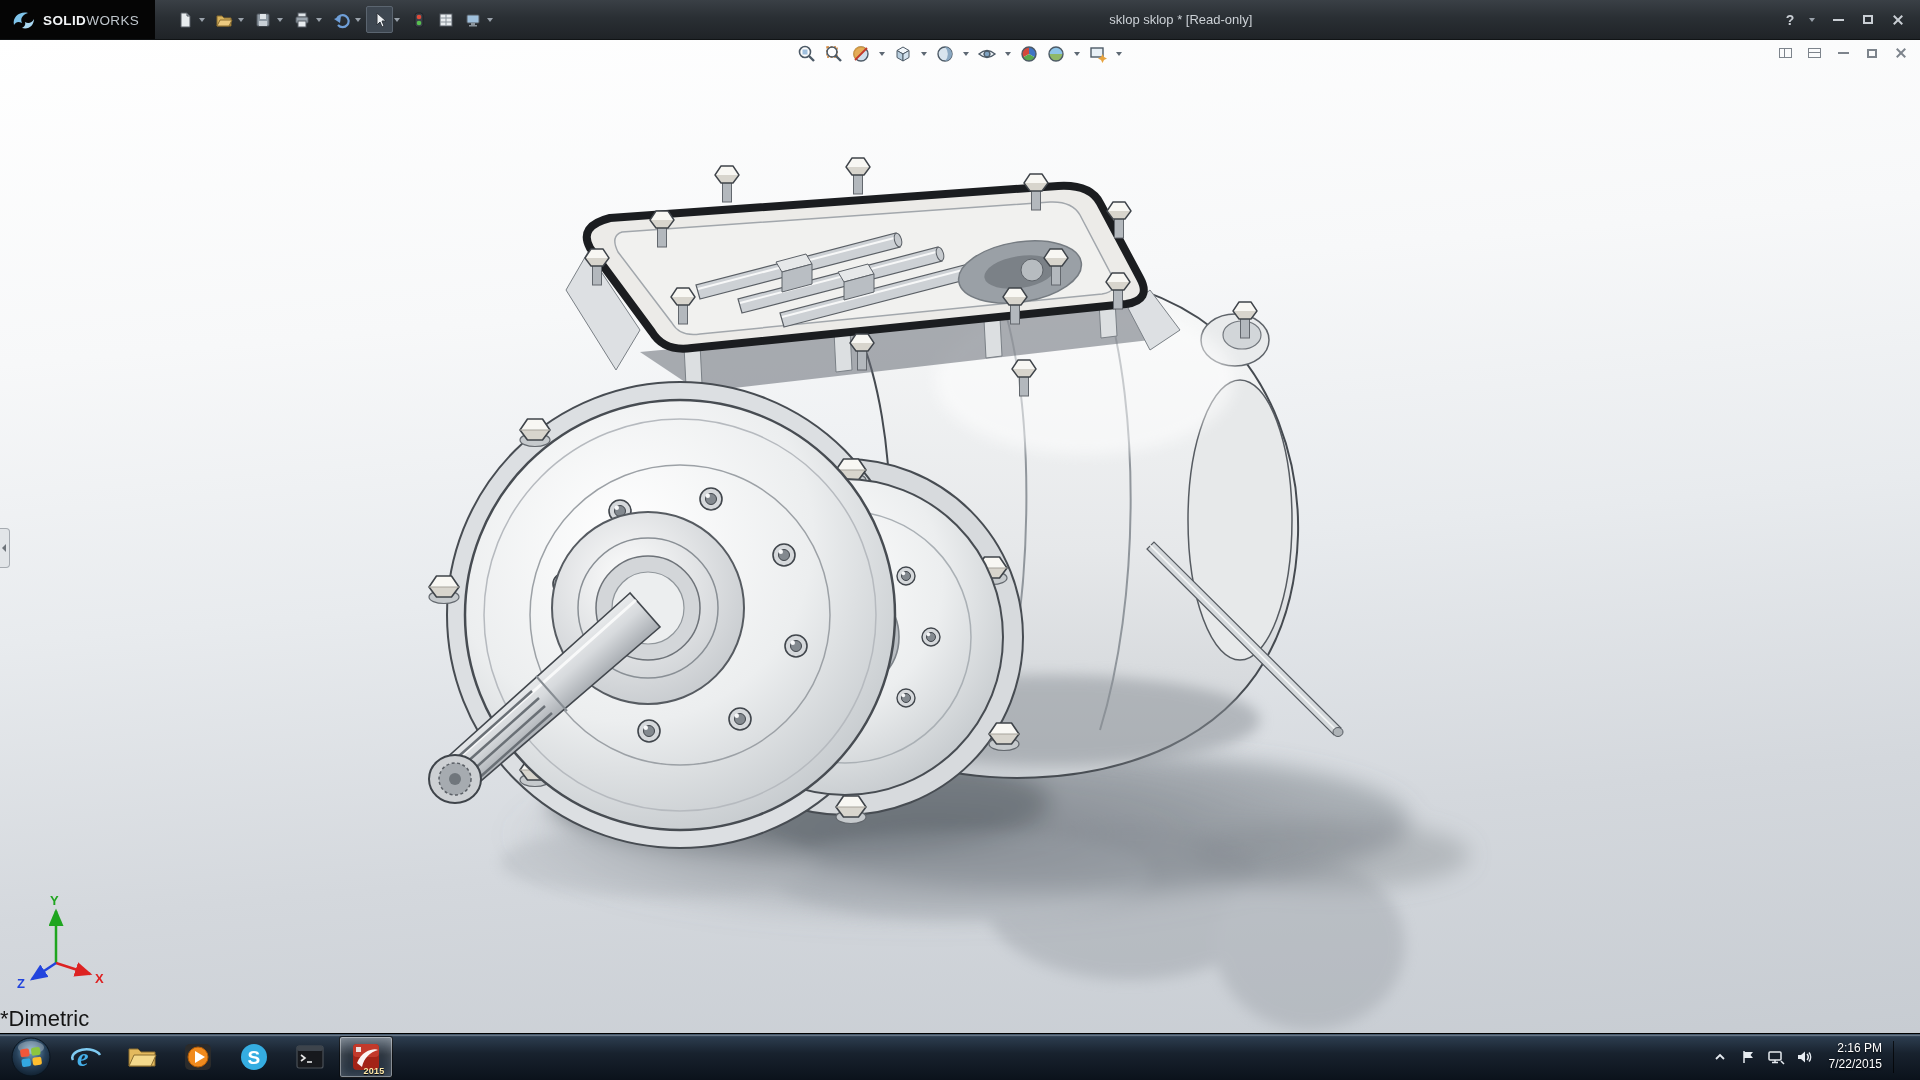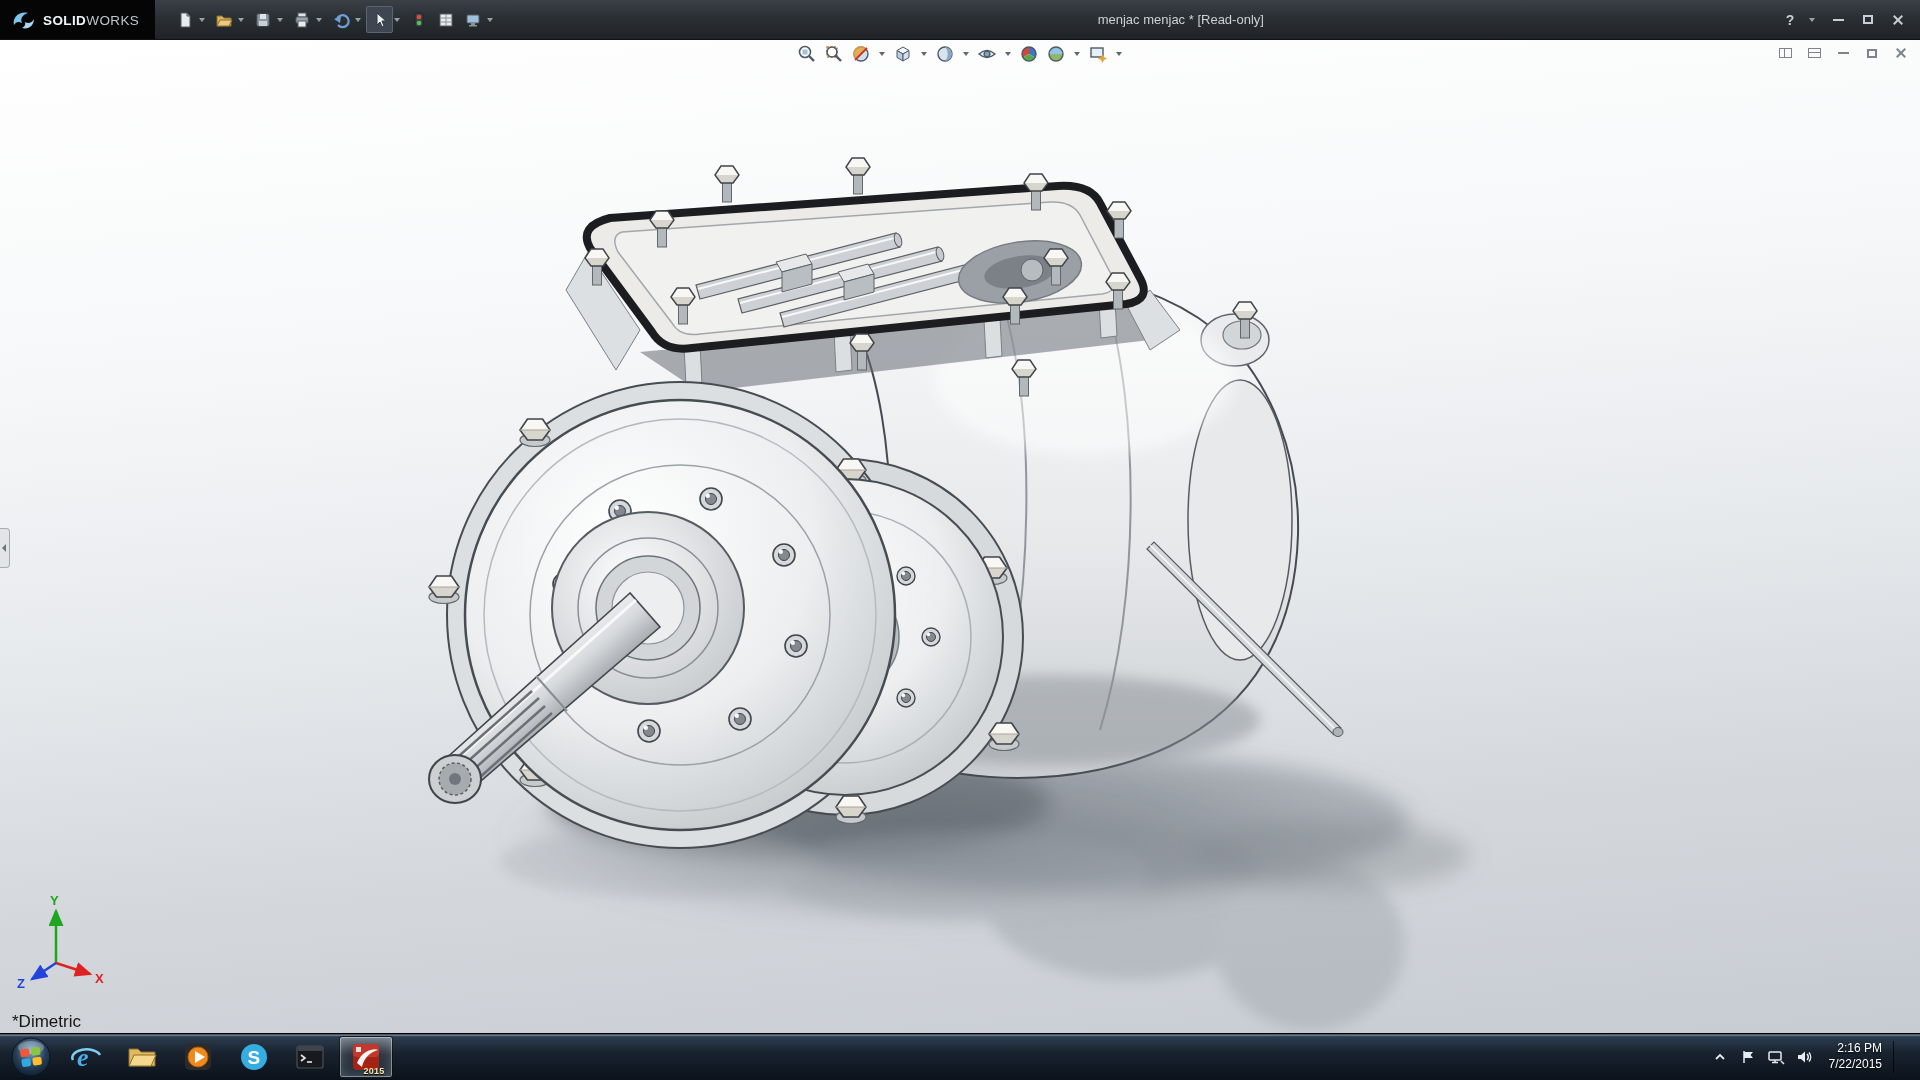--- a/index.html
+++ b/index.html
@@ -54,21 +54,21 @@
   .docctl .wbtn{width:18px;height:18px;color:#7d848c;}
   .g-split{width:13px;height:10px;border:1.5px solid #7d848c;position:relative;box-sizing:border-box;display:block;}
   .g-split::after{content:"";position:absolute;left:4.2px;top:0;bottom:0;width:1.5px;background:#7d848c;}
   .g-tile{width:13px;height:10px;border:1.5px solid #7d848c;position:relative;box-sizing:border-box;display:block;}
   .g-tile::after{content:"";position:absolute;left:0;right:0;top:2.8px;height:1.5px;background:#7d848c;}
   .g-min.doc{background:#7d848c;} .g-max.doc{border-color:#7d848c;}
   .g-close.doc::before,.g-close.doc::after{background:#7d848c;}
 
   .triad{position:absolute;left:14px;bottom:44px;}
   .triad text{font-size:13px;font-weight:bold;font-family:"Liberation Sans",sans-serif;}
-  .view-label{position:absolute;left:12px;bottom:1px;font-size:17px;color:#141414;}
+  .view-label{position:absolute;left:0;bottom:1px;font-size:22px;color:#141414;}
 
   .fm-tab{position:absolute;left:0;top:488px;width:9px;height:38px;cursor:pointer;
           background:#e2e5e8;border:1px solid #a6abb1;border-left:none;border-radius:0 4px 4px 0;}
   .fm-tab::after{content:"";position:absolute;left:2px;top:15px;width:0;height:0;
                  border-top:4px solid transparent;border-bottom:4px solid transparent;border-right:4px solid #6e747a;}
 
   
   .taskbar{
     height:47px;flex:0 0 47px;display:flex;align-items:center;position:relative;
     background:linear-gradient(180deg,#4a5d71 0%,#2b3b4d 8%,#18222e 42%,#0b121b 100%);
@@ -168,21 +168,21 @@
       <button class="tb" title="Options">
         <svg width="18" height="18" viewBox="0 0 18 18">
           <rect x="3" y="4" width="12" height="8" rx="1" fill="#9fc0dc" stroke="#545b63" stroke-width="1"></rect>
           <rect x="7" y="12" width="4" height="2" fill="#8a939b"></rect>
           <rect x="5" y="14" width="8" height="1.5" fill="#8a939b"></rect>
         </svg>
       </button>
         <span class="caret"></span>
     </div>
 
-    <div class="doc-title">menjac menjac * [Read-only]</div>
+    <div class="doc-title">sklop sklop * [Read-only]</div>
 
     <div class="winctl">
       <button class="wbtn">?</button>
       <span class="caret"></span>
       <button class="wbtn">
           <span class="g-min"></span>
         </button>
       <button class="wbtn">
           <span class="g-max"></span>
         </button>

